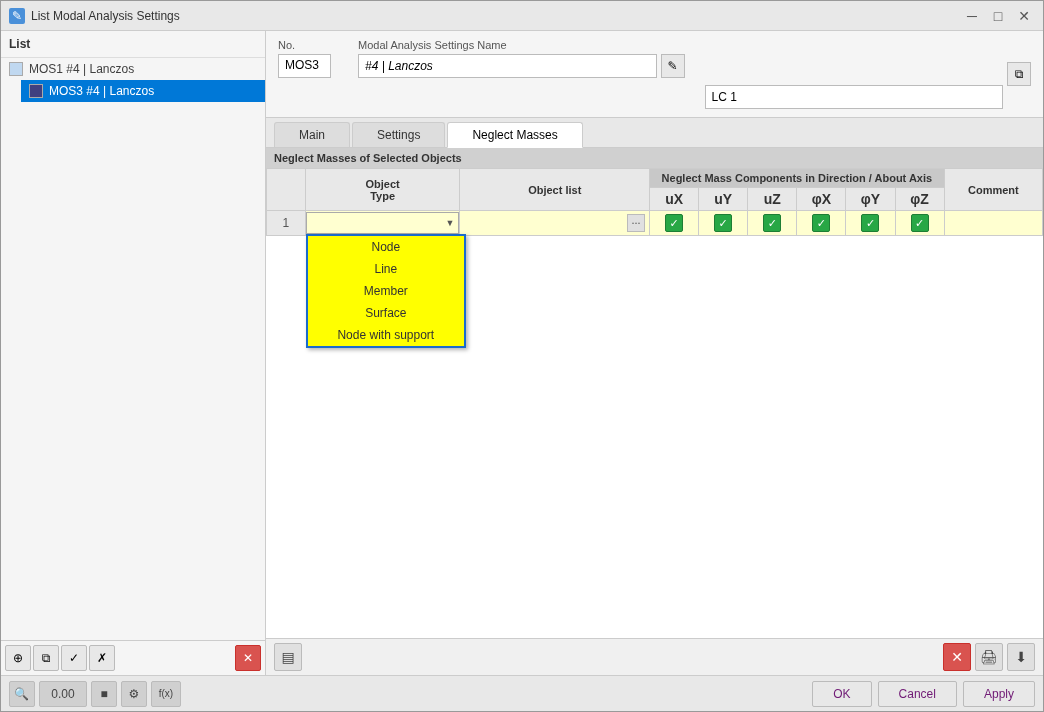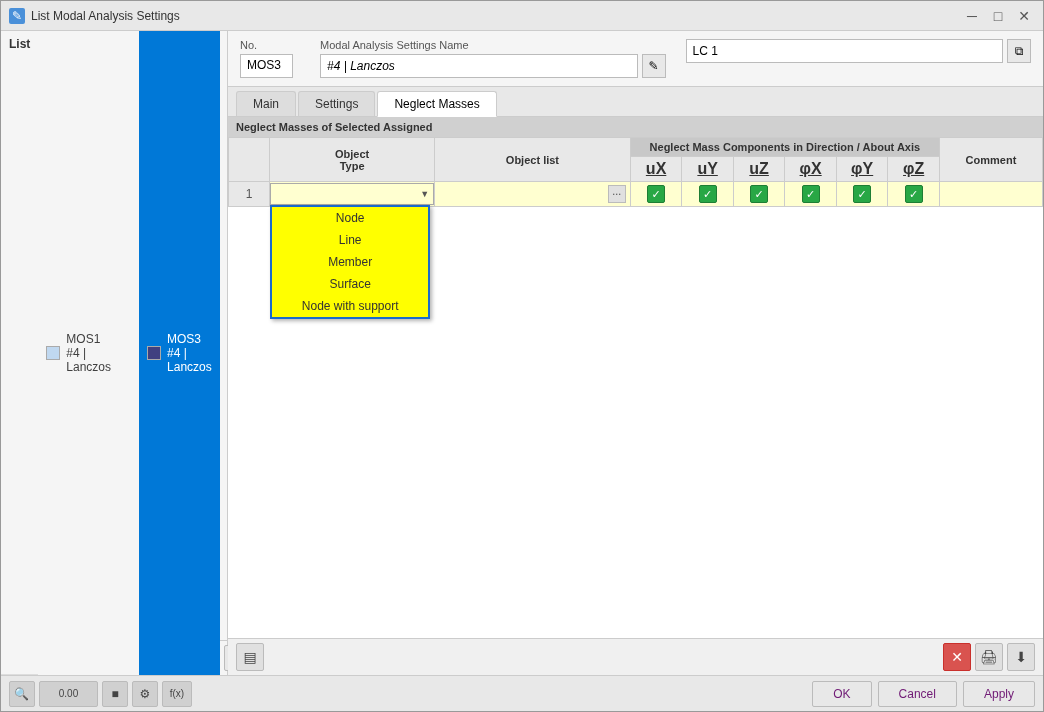--- a/index.html
+++ b/index.html
@@ -9,21 +9,21 @@
 
     .title-bar { background: #e8e8e8; height: 30px; display: flex; align-items: center; padding: 0 8px; border-bottom: 1px solid #ccc; gap: 6px; }
     .title-bar-icon { width: 16px; height: 16px; background: #4a90d9; border-radius: 2px; display: flex; align-items: center; justify-content: center; color: white; font-size: 9px; flex-shrink: 0; }
     .title-bar-text { flex: 1; font-size: 12px; color: #333; }
     .title-bar-controls { display: flex; gap: 4px; }
     .title-btn { width: 22px; height: 22px; background: none; border: none; cursor: pointer; display: flex; align-items: center; justify-content: center; color: #555; font-size: 14px; border-radius: 2px; }
 
     .main-content { display: flex; flex: 1; overflow: hidden; }
 
     
-    .sidebar { width: 227px; background: #f5f5f5; border-right: 1px solid #ccc; display: flex; }
+    .sidebar { width: 265px; background: #f5f5f5; border-right: 1px solid #ccc; display: flex; flex-direction: column; }
     .sidebar-header { padding: 6px 8px; font-weight: bold; color: #333; border-bottom: 1px solid #ddd; }
     .sidebar-item { padding: 4px 8px; display: flex; align-items: center; gap: 6px; cursor: pointer; color: #404040; }
     .sidebar-item.active { background: #0078d7; color: white; margin-left: 20px; }
     .color-box { width: 14px; height: 14px; flex-shrink: 0; }
     .sidebar-footer { margin-top: auto; padding: 4px; border-top: 1px solid #ccc; display: flex; gap: 2px; align-items: center; }
     .sidebar-footer-btn { width: 26px; height: 26px; background: #e8e8e8; border: 1px solid #bbb; border-radius: 2px; cursor: pointer; display: flex; align-items: center; justify-content: center; font-size: 12px; }
     .sidebar-footer-btn.delete { background: #d9534f; color: white; border-color: #c9302c; }
     .sidebar-footer-spacer { flex: 1; }
 
     
@@ -35,21 +35,21 @@
     .header-label { font-size: 11px; color: #555; }
 
     .field-no { width: 60px; }
 
     .input-row { display: flex; align-items: center; gap: 4px; }
     .text-input { border: 1px solid #bbb; background: white; padding: 3px 6px; height: 24px; font-size: 12px; }
     .input-btn { width: 24px; height: 24px; background: #e8e8e8; border: 1px solid #bbb; cursor: pointer; display: flex; align-items: center; justify-content: center; }
 
     
     .tab-bar { background: #e8e8e8; border-bottom: 1px solid #ccc; display: flex; padding: 4px 8px 0; gap: 2px; }
-    .tab { padding: 5px 16px; border: 1px solid #ccc; border-bottom: none; background: #ddd; cursor: pointer; border-radius: 3px 3px 0 0; color: #333; }
+    .tab { padding: 5px 24px; border: 1px solid #ccc; border-bottom: none; background: #ddd; cursor: pointer; border-radius: 3px 3px 0 0; color: #333; }
     .tab.active { background: white; border-bottom: 1px solid white; margin-bottom: -1px; color: #000; }
 
     
     .content-area { flex: 1; background: white; overflow: auto; position: relative; }
 
     .section-header { background: #d0d0d0; padding: 4px 8px; font-size: 11px; color: #333; font-weight: 600; margin: 0; }
 
     
     .table-container { position: relative; }
     table { width: 100%; border-collapse: collapse; }
@@ -81,21 +81,21 @@
     .toolbar-spacer { flex: 1; }
 
     
     .status-bar { height: 36px; background: #e8e8e8; border-top: 1px solid #ccc; display: flex; align-items: center; padding: 0 8px; gap: 4px; }
     .status-btn { width: 26px; height: 26px; background: #d0d0d0; border: 1px solid #bbb; border-radius: 2px; cursor: pointer; display: flex; align-items: center; justify-content: center; color: #444; font-size: 12px; }
     .status-spacer { flex: 1; }
     .dialog-buttons { display: flex; gap: 6px; align-items: center; }
     .dialog-btn { height: 26px; padding: 0 20px; border: 1px solid #bbb; background: #e8e8e8; cursor: pointer; border-radius: 2px; font-size: 12px; color: #701a75; }
     .dialog-btn.apply { background: #e8e8e8; }
 
-    .th-direction { font-size: 16px; text-decoration: underline; }
+    .th-direction { font-size: 14px; }
     .th-main { background: #c8c8c8; }
   </style>
 </head>
 <body>
 
 <div class="window">
 
   <div class="title-bar">
     <div class="title-bar-icon">
       <span>✎</span>
@@ -143,34 +143,34 @@
         </div>
         <div class="header-field" style="flex:1;">
           <div class="header-label">Modal Analysis Settings Name</div>
           <div class="input-row">
             <input class="text-input" style="flex: 1 1 0%; font-style: italic;" type="text" value="#4 | Lanczos">
             <button class="input-btn">✎</button>
           </div>
         </div>
         <div class="header-field" style="flex:1;">
           <div class="input-row">
-            <input class="text-input" style="flex: 1 1 0%;" type="text" value="LC 1">
+            <input class="text-input" style="flex: 1 1 0%; margin-top: 46px;" type="text" value="LC 1">
             <button class="input-btn">⧉</button>
           </div>
         </div>
       </div>
 
       <div class="tab-bar">
         <div class="tab">Main</div>
         <div class="tab">Settings</div>
         <div class="tab active">Neglect Masses</div>
       </div>
 
       <div class="content-area">
-        <div class="section-header">Neglect Masses of Selected Assigned</div>
+        <div class="section-header">Neglect Masses of Selected Objects</div>
 
         <div class="table-container">
           <table>
             <thead>
               <tr>
                 <th class="col-num" rowspan="2"></th>
                 <th class="col-type" rowspan="2">Object<br>Type</th>
                 <th class="col-list" rowspan="2">Object list</th>
                 <th colspan="6" class="th-main">Neglect Mass Components in Direction / About Axis</th>
                 <th class="col-comment" rowspan="2">Comment</th>
@@ -226,21 +226,21 @@
         <div class="toolbar-spacer"></div>
         <button class="toolbar-btn red" title="Delete">✕</button>
         <button class="toolbar-btn" title="Print">🖨</button>
         <button class="toolbar-btn" title="Export">⬇</button>
       </div>
     </div>
   </div>
 
   <div class="status-bar">
     <button class="status-btn">🔍</button>
-    <button class="status-btn" style="font-size:10px; width:59px;">0.00</button>
+    <button class="status-btn" style="font-size:12px; width:48px;">0.00</button>
     <button class="status-btn">■</button>
     <button class="status-btn">⚙</button>
     <button class="status-btn" style="font-size:10px; width:30px;">f(x)</button>
     <div class="status-spacer"></div>
     <div class="dialog-buttons">
       <button class="dialog-btn">OK</button>
       <button class="dialog-btn">Cancel</button>
       <button class="dialog-btn apply">Apply</button>
     </div>
   </div>

